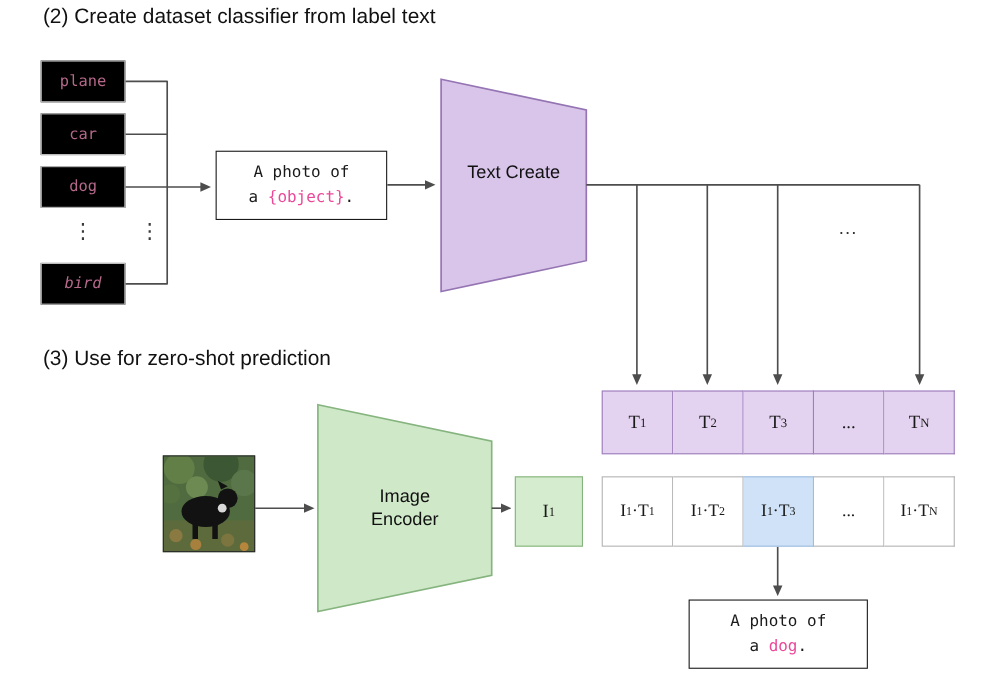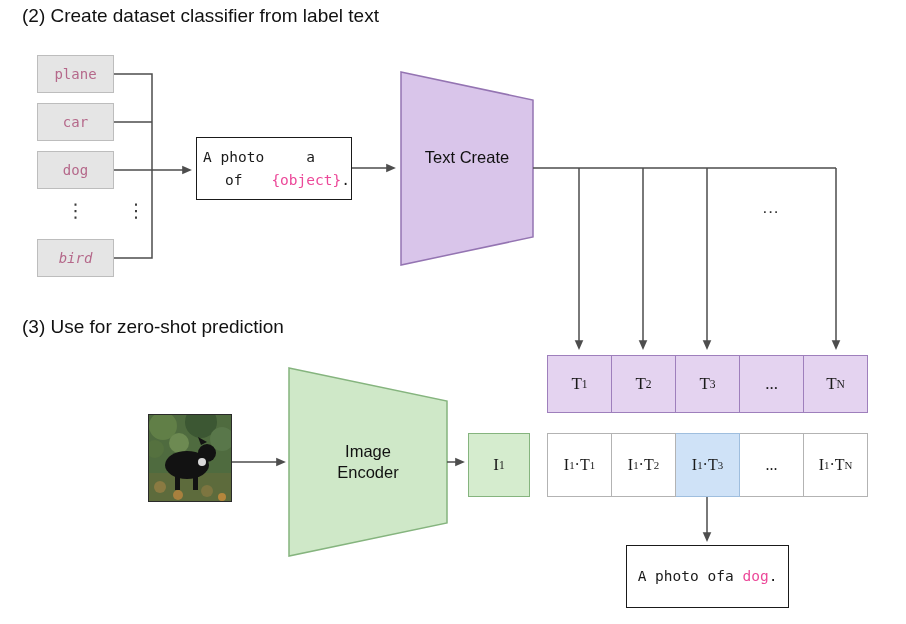--- a/index.html
+++ b/index.html
@@ -1,28 +1,28 @@
 <!DOCTYPE html>
 <html><head>
 <meta charset="utf-8">
 <style>
   * { margin:0; padding:0; box-sizing:border-box; }
   html,body { background:#ffffff; }
   body { font-family:"Liberation Sans", sans-serif; }
   .canvas { position:relative; width:906px; height:624px; background:#fff; overflow:hidden; }
   .abs { position:absolute; }
   svg.overlay { position:absolute; left:0; top:0; pointer-events:none; }
-  .title { font-size:19px; color:#111; white-space:nowrap; }
-  .label-box { width:77px; height:38px; border:1px solid #bdbdbd; background:#e5e5e5;
+  .title { font-size:19px; color:#111; white-space:nowrap;margin-left:17px; }
+  .label-box { width:77px; height:38px; border:1px solid #bdbdbd; background:#000000;
                display:flex; align-items:center; justify-content:center;
                font-family:"DejaVu Sans Mono", monospace; font-size:14px; color:#b5688a; }
   .vdots { font-size:19px; color:#3a3a3a; text-align:center; line-height:1; }
   .hdots { font-size:17px; color:#333; text-align:center; letter-spacing:1px; }
   .mono-box { border:1.5px solid #1a1a1a; background:#fff; text-align:center;
-              display:flex; flex-direction:row; align-items:center; justify-content:center;
+              display:flex; flex-direction:column; align-items:center; justify-content:center;
               font-family:"DejaVu Sans Mono", monospace; font-size:14.5px; color:#1a1a1a; line-height:1.55; }
   .obj { color:#ec4899; }
   .enc-label { text-align:center; font-size:16.5px; color:#111; line-height:1.28; }
   .cell-row { display:flex; }
   .t-cell { flex:1; border:1.5px solid #9e7fbc; background:#e4d3f0;
             display:flex; align-items:center; justify-content:center;
             font-family:"Liberation Serif", serif; font-size:17px; color:#1a1a1a; }
   .t-cell + .t-cell { border-left:none; }
   .s-cell { flex:1; border:1px solid #b3b3b3; background:#fff;
             display:flex; align-items:center; justify-content:center;

